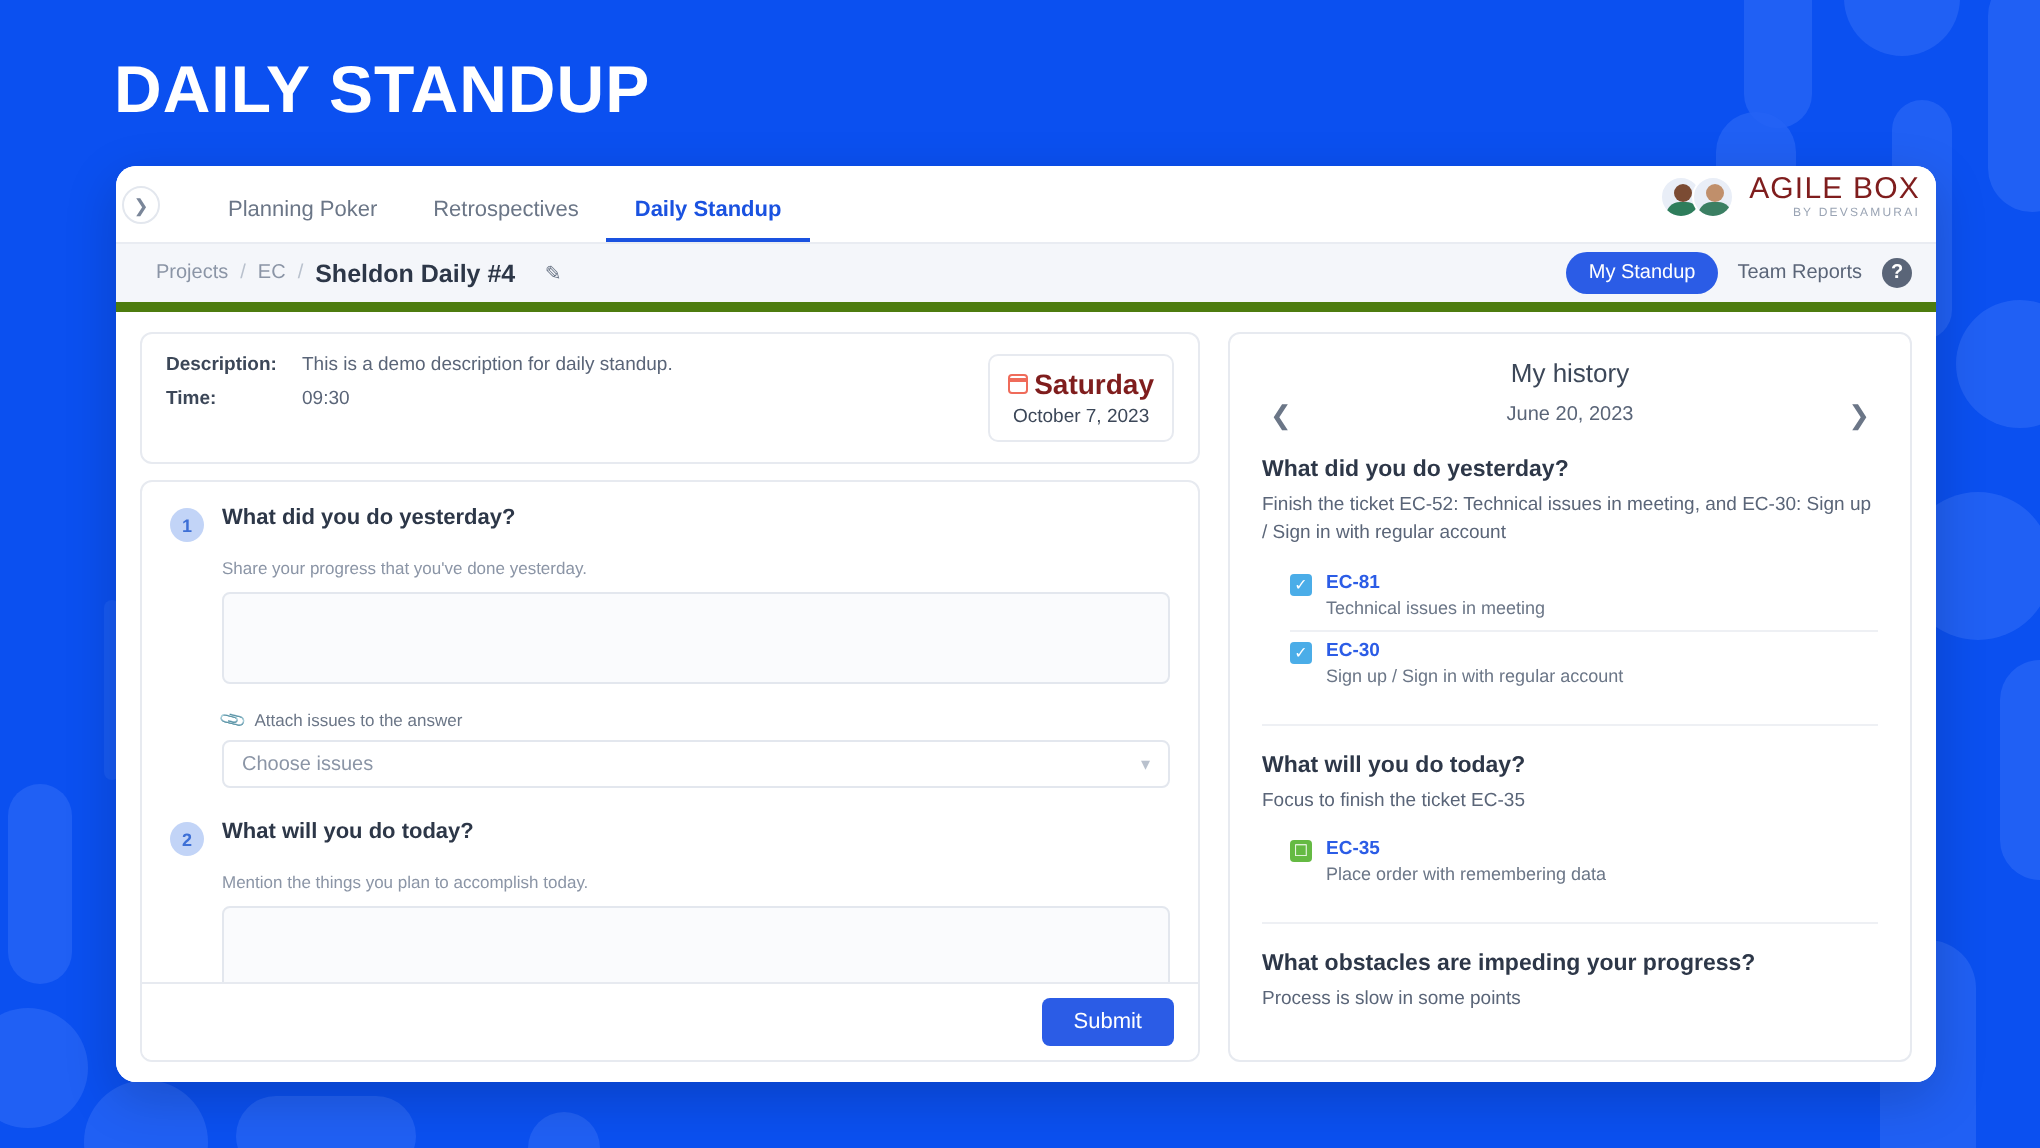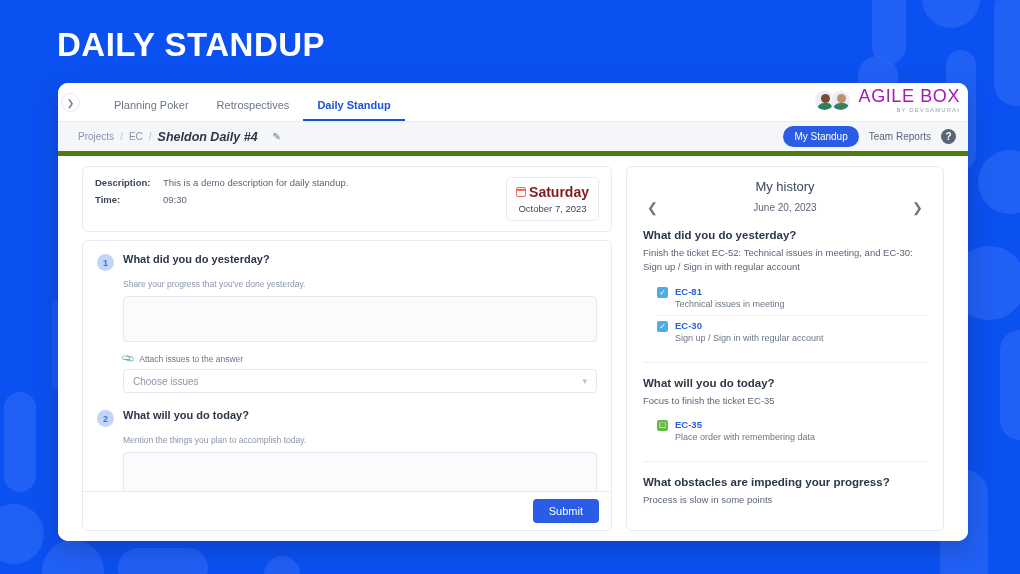--- a/index.html
+++ b/index.html
@@ -85,34 +85,34 @@
     width: 21px; height: 21px; border-radius: 50%;
     background: #e9eef7; border: 1.5px solid #fff;
     position: relative; overflow: hidden;
   }
   .avatar:nth-child(2) { margin-left: -5px; }
   .avatar .head { position:absolute; left:6px; top:3px; width:9px; height:9px; border-radius:50%; background:#7b4b33; }
   .avatar.a2 .head { background:#c08f6b; }
   .avatar .body { position:absolute; left:2px; top:12px; width:17px; height:11px; border-radius:7px 7px 0 0; background:#2e7d5b; }
   .avatar.a2 .body { background:#3b7f63; }
   .brand-text { text-align: right; line-height: 1; }
-  .brand-name { font-size: 18px; color: #a21caf; letter-spacing: .6px; }
+  .brand-name { font-size: 15px; color: #7f1d1d; letter-spacing: .6px; }
   .brand-sub { font-size: 6px; color: #9aa4b4; letter-spacing: 1.1px; margin-top: 2px; }
 
   
   .crumb-bar {
     height: 34px; background: #f4f6fa;
     border-bottom: 5px solid #4d7c0f;
     display: flex; align-items: center;
     padding: 0 10px 0 20px;
     position: relative;
   }
   .crumb { display: flex; align-items: center; gap: 6px; font-size: 10px; color: #8b95a6; }
   .crumb .sep { color: #b9c1cd; }
-  .crumb .cur { font-size: 12.5px; font-weight: bold; color: #2d3748; font-style: italic; }
+  .crumb .cur { font-size: 12.5px; font-weight: bold; color: #2d3748; }
   .edit-icon {
     width: 18px; height: 18px; border-radius: 4px;
     display: flex; align-items: center; justify-content: center;
     color: #6b7687; font-size: 10px; cursor: pointer; margin-left: 4px;
   }
   .crumb-right {
     position: absolute; right: 12px; top: 0; height: 100%;
     display: flex; align-items: center; gap: 10px;
   }
   .pill-btn {
@@ -121,21 +121,21 @@
   }
   .ghost-btn { font-size: 10px; color: #5a6578; cursor: pointer; white-space: nowrap; }
   .help-icon {
     width: 15px; height: 15px; border-radius: 50%;
     background: #5a6578; color: #fff; font-size: 10px;
     display: flex; align-items: center; justify-content: center;
     cursor: pointer; font-weight: bold;
   }
 
   
-  .app-body { display: flex; gap: 14px; padding: 10px 24px; background: #fff; height: 385px; }
+  .app-body { display: flex; gap: 14px; padding: 10px 12px; background: #fff; height: 385px; }
 
   .left-col { width: 530px; display: flex; flex-direction: column; }
   .right-col { flex: 1; }
 
   .card {
     background: #fff; border: 1px solid #e7eaf0; border-radius: 6px;
   }
 
   
   .meta-card { padding: 10px 12px; display: flex; position: relative; margin-bottom: 8px; }

